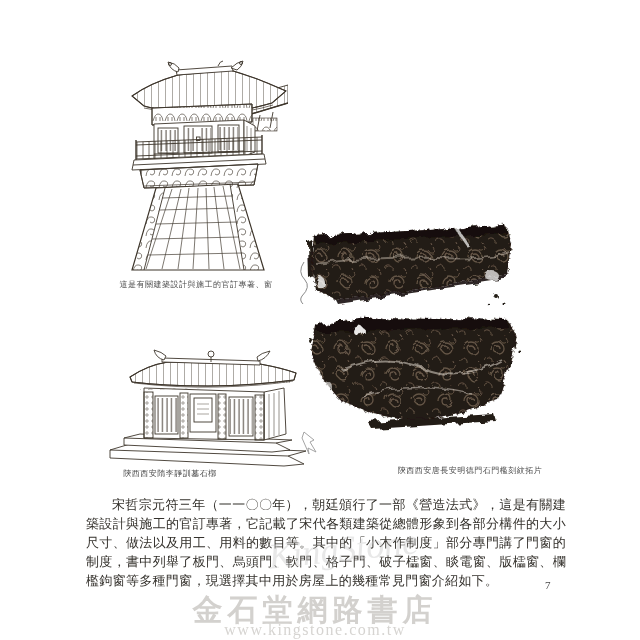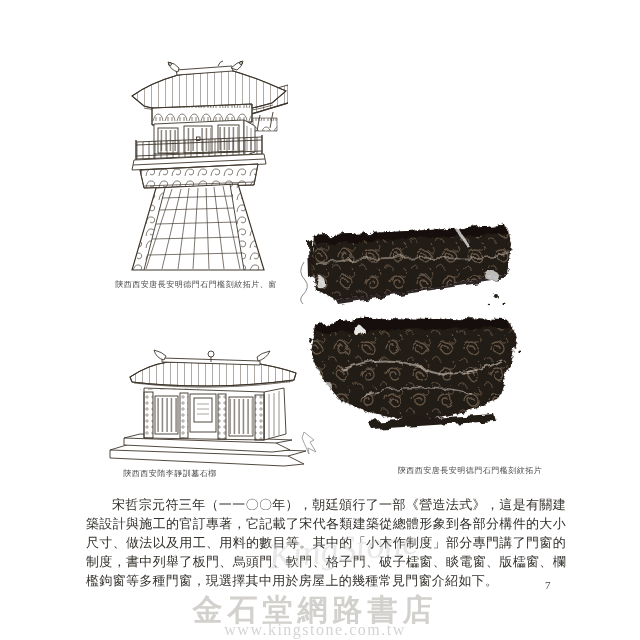--- a/index.html
+++ b/index.html
@@ -117,21 +117,21 @@
       </g>
     </svg>
   </div>
 
   <div class="abs" style="left:294px;top:260px;">
     <svg width="20" height="46" viewBox="0 0 20 46">
       <path d="M10 2 Q3 12 11 20 Q17 27 8 36 Q5 40 9 44" fill="none" stroke="#8a8a8a" stroke-width="1"></path>
     </svg>
   </div>
 
-  <div class="abs caption" style="left:96px;top:279px;width:200px;">陝西西安唐長安明德門石門檻刻紋拓片、窗</div>
+  <div class="abs caption" style="left:96px;top:279px;width:200px;">這是有關建築設計與施工的官訂專著、窗</div>
 
   <div class="abs" style="left:306px;top:218px;">
     <svg width="214" height="94" viewBox="0 0 214 94">
       <g filter="url(#rough)">
         <path d="M2 24 L6 22 L7 58 L3 60 Z" fill="#221a13"></path>
         <path d="M8 18 L200 8 L205 26 L201 56 L168 63 L120 70 L70 77 L30 82 L10 72 L5 44 Z" fill="#221a13"></path>
         <path d="M8 18 L200 8 L205 26 L201 56 L168 63 L120 70 L70 77 L30 82 L10 72 L5 44 Z" fill="none" stroke="#221a13" stroke-width="2.5" stroke-dasharray="1 4" opacity="0.7"></path>
         <path d="M8 18 L200 8 L205 26 L201 56 L168 63 L120 70 L70 77 L30 82 L10 72 L5 44 Z" fill="url(#swirlP)" opacity="0.55"></path>
         <path d="M8 18 L200 8 L201 15 L10 26 Z" fill="#16100b"></path>
         <path d="M30 82 L120 70 L168 63 L201 56 L200 61 L32 86 Z" fill="#16100b" opacity="0.9"></path>

